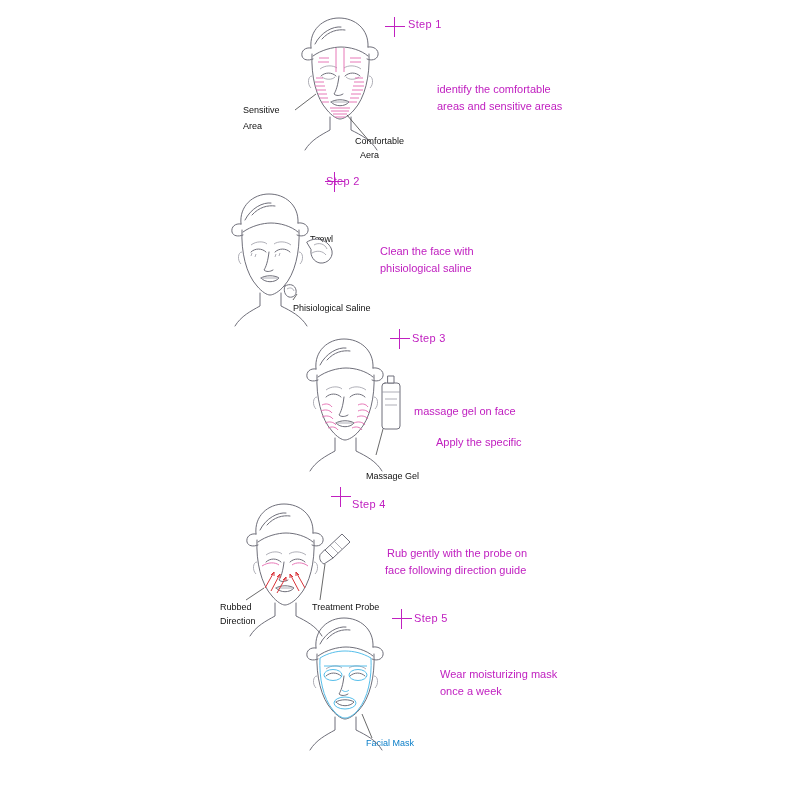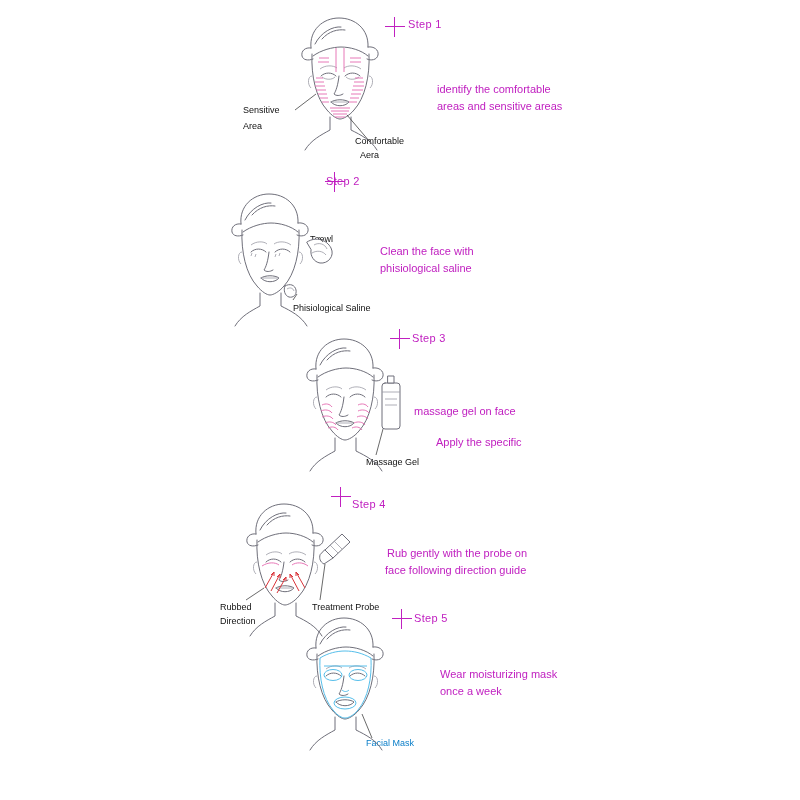--- a/index.html
+++ b/index.html
@@ -253,21 +253,21 @@
   </div>
 
   <div class="step-block" style="top:320px;height:160px;">
 
     <div class="step-cross" style="left:390px; top:9px;"></div>
     <div class="step-title" style="left:412px; top:12px;">Step 3</div>
 
     <div class="caption" style="left:436px; top:66px;margin-top:48px;">Apply the specific</div>
     <div class="caption" style="left:414px; top:83px;">massage gel on face</div>
 
-    <div class="label" style="left:366px; top:136px;">Massage Gel</div>
+    <div class="label" style="left:366px; top:150px;">Massage Gel</div>
 
     <div class="figure" style="left:290px; top:15px;">
       <svg width="130" height="135" viewBox="0 0 130 135">
 
         <path class="ln" d="M26,34 C24,16 38,4 54,4 C70,4 84,15 83,33"></path>
         <path class="ln" d="M26,34 C20,33 16,37 17,42 C18,46 23,47 28,45"></path>
         <path class="ln" d="M83,33 C89,32 94,36 93,41 C92,46 86,47 82,45"></path>
         <path class="ln" d="M30,30 C36,18 48,12 56,13"></path>
         <path class="ln" d="M37,25 C44,17 53,15 60,16"></path>
 

